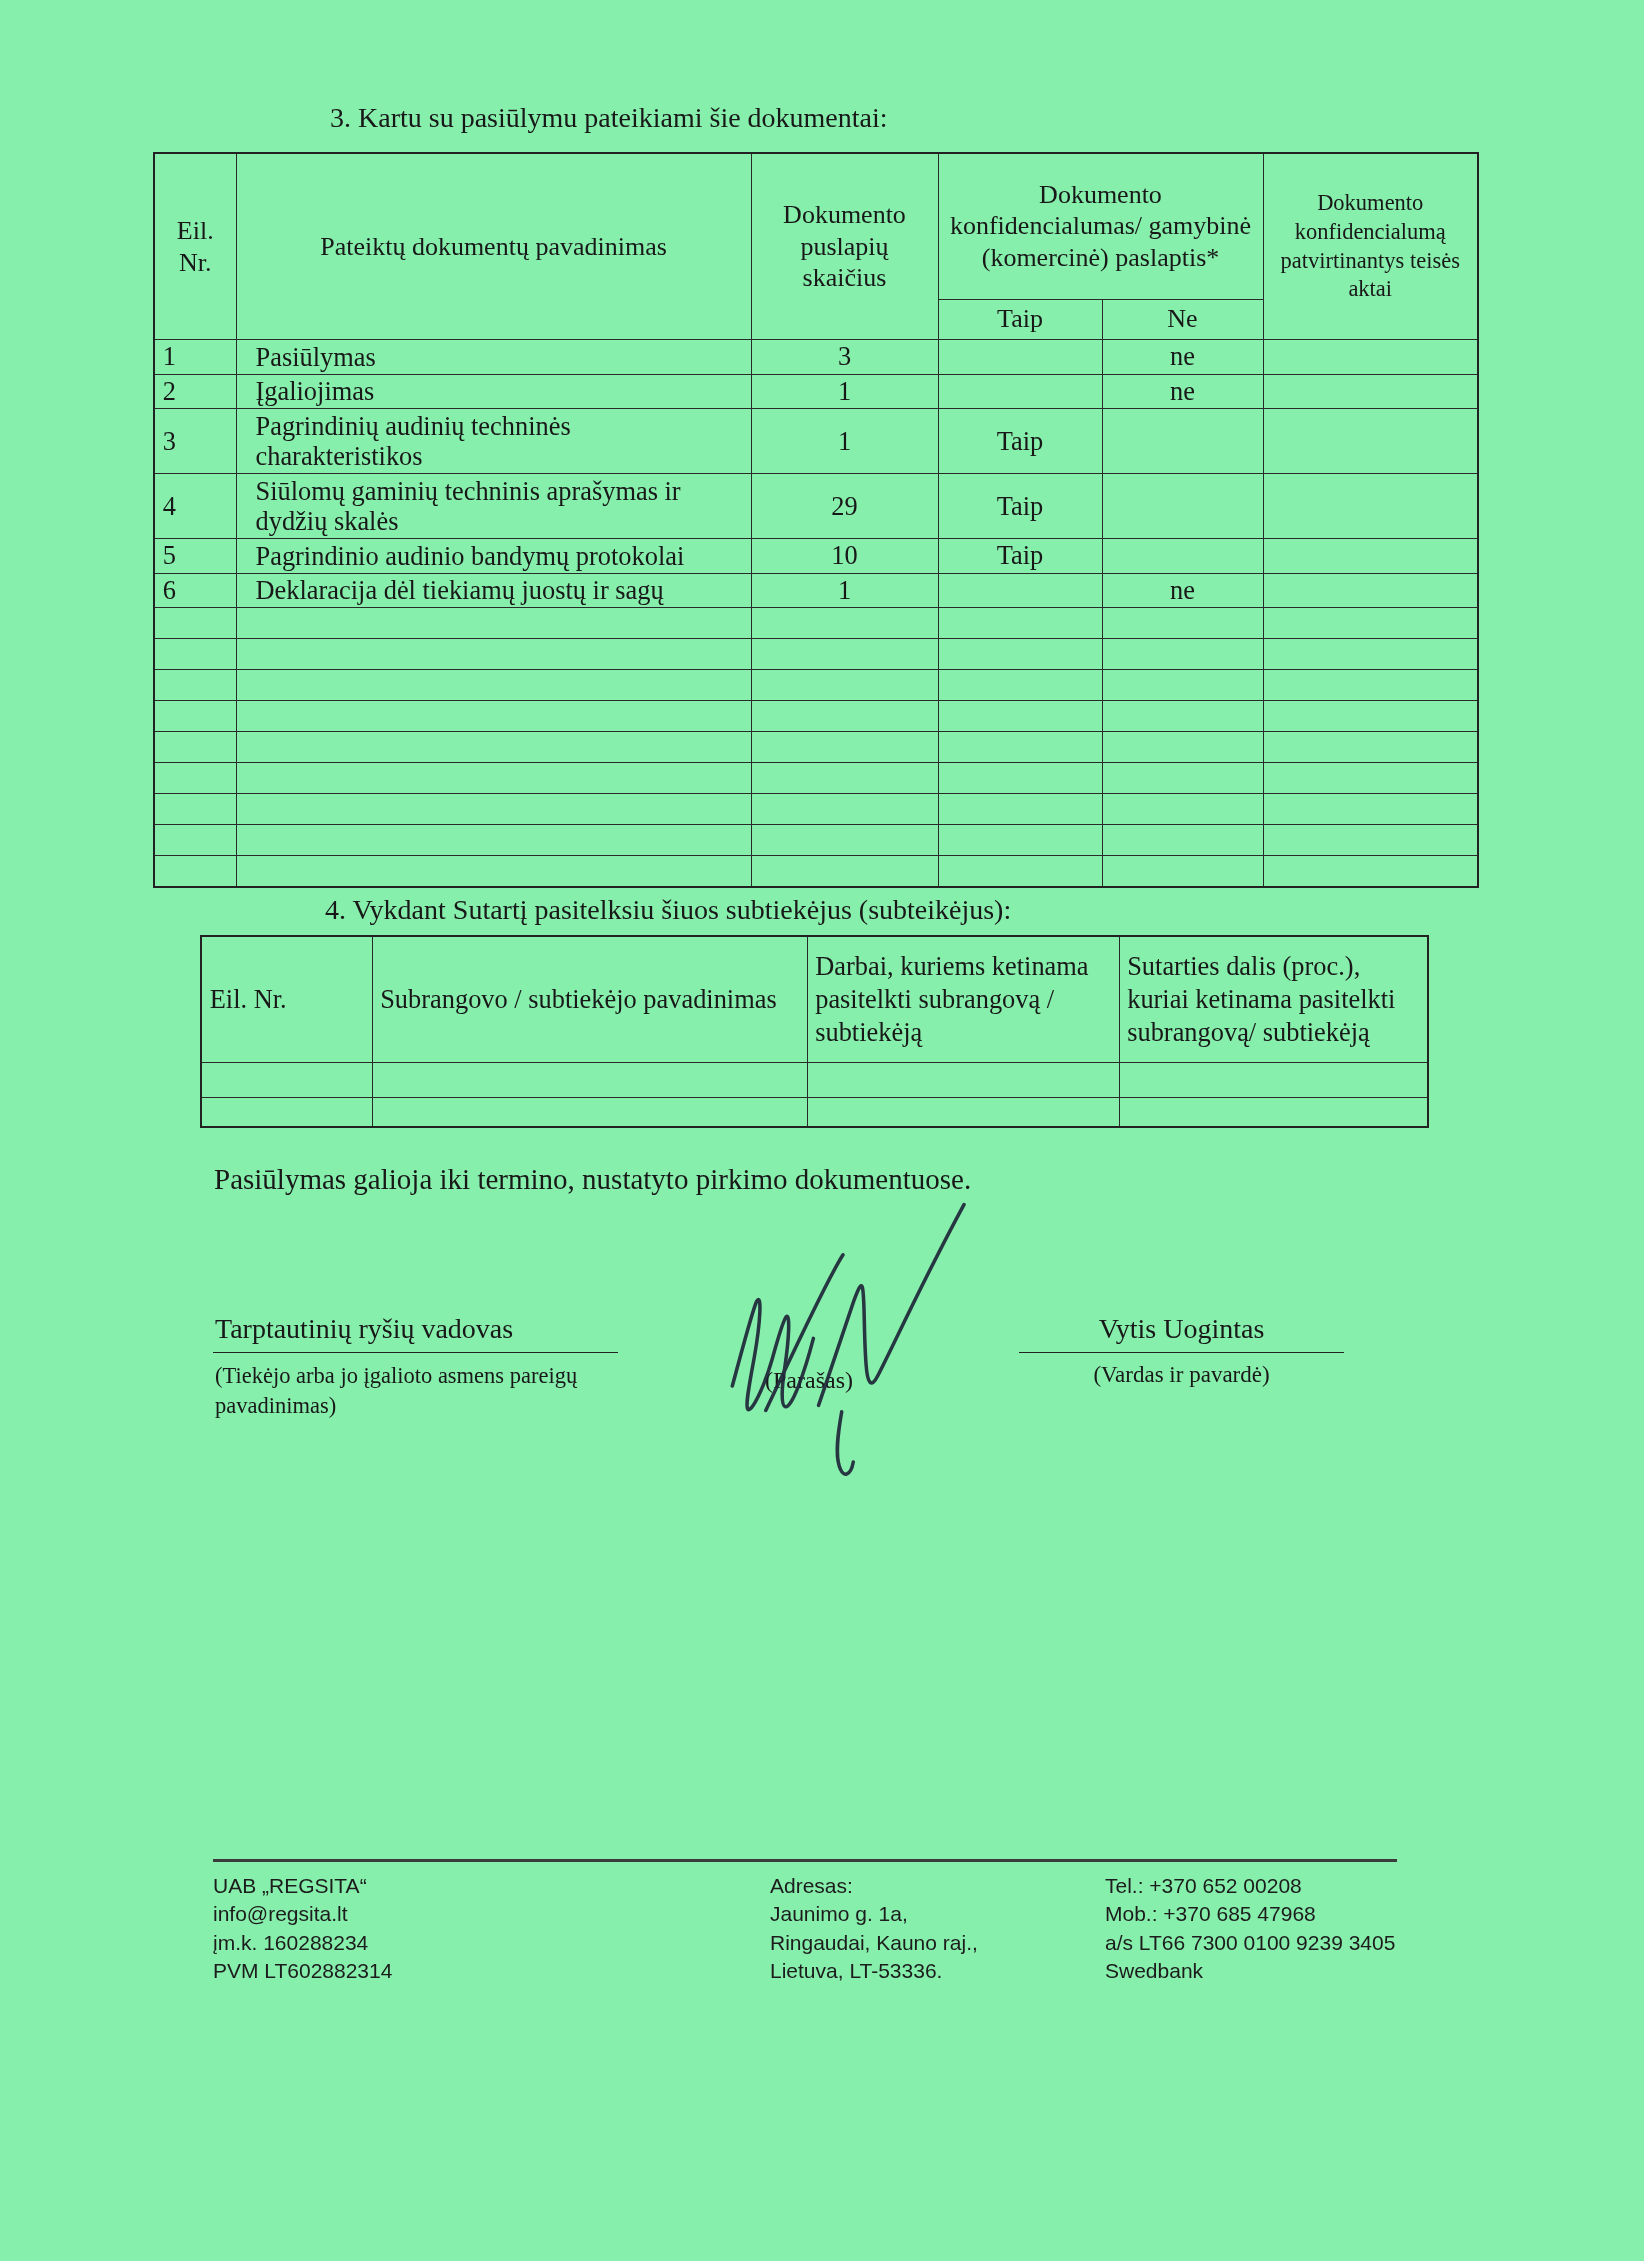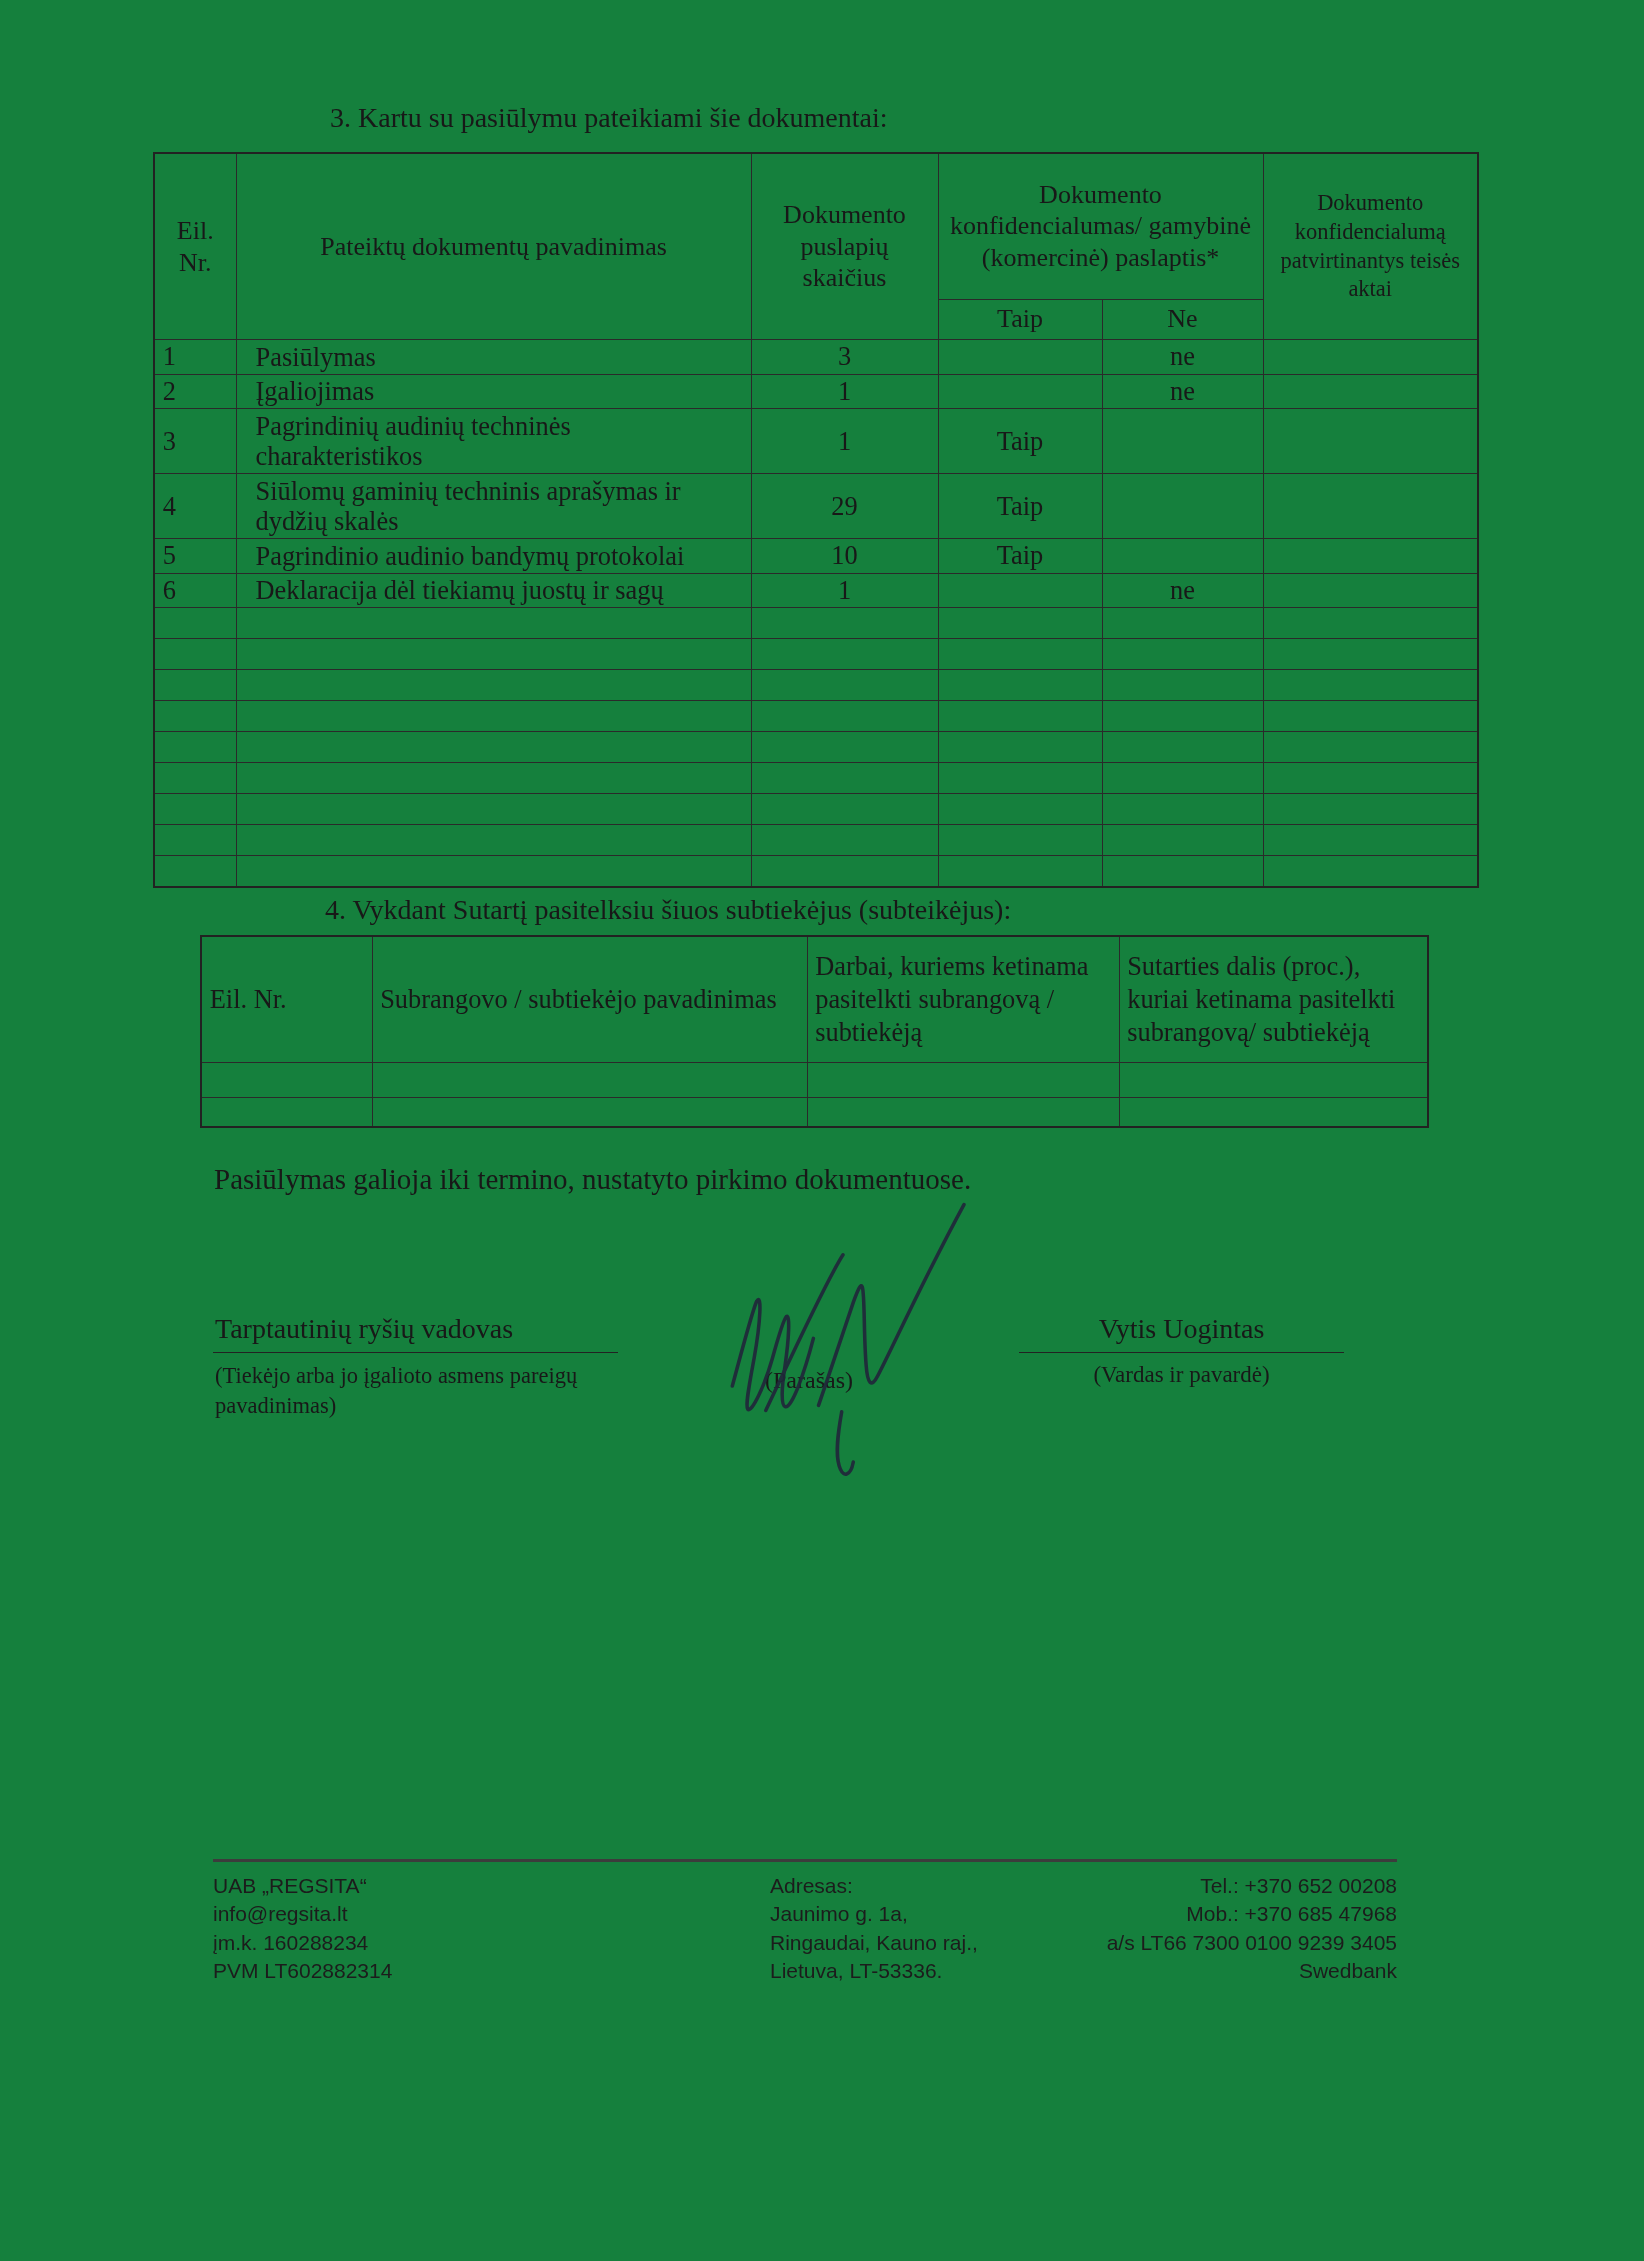--- a/index.html
+++ b/index.html
@@ -1,21 +1,21 @@
 <!DOCTYPE html>
 <html style="font-size:10.3px"><head>
 <meta charset="utf-8">
 <style>
   * { margin:0; padding:0; box-sizing:border-box; }
   html,body { background:#d9d9d9; }
   .page {
     position:relative;
     width:1644px; height:2261px;
     margin:0 auto;
-    background:#15803d;
+    background:#86efac;
     font-family:"Liberation Serif","DejaVu Serif",serif;
     color:#181818;
     overflow:hidden;
   }
 
   .h3 { position:absolute; left:330px; top:102px; font-size:28px; }
   .h4 { position:absolute; left:325px; top:894px; font-size:28px; }
 
   table { border-collapse:collapse; table-layout:fixed; }
   th, td { border:1.9px solid #2a2a2a; }
@@ -61,21 +61,21 @@
   
   .footer {
     position:absolute; left:213px; top:1859px; width:1184px;
     border-top:3.9px solid #3c3c3c; padding-top:10.3px;
     font-family:"Liberation Sans","DejaVu Sans",sans-serif;
     font-size:21px; line-height:1.34; color:#1c1c1c;
     display:flex;
   }
   .f-left  { width:557px; }
   .f-mid   { width:335px; }
-  .f-right { flex:1; text-align:right; }
+  .f-right { flex:1; }
 </style>
 </head>
 <body>
 
 <div class="page" data-name="scanned-document-page">
 
   <div class="h3" data-name="section-3-heading">3. Kartu su pasiūlymu pateikiami šie dokumentai:</div>
 
   <table class="t1" data-name="documents-table">
     <colgroup>

